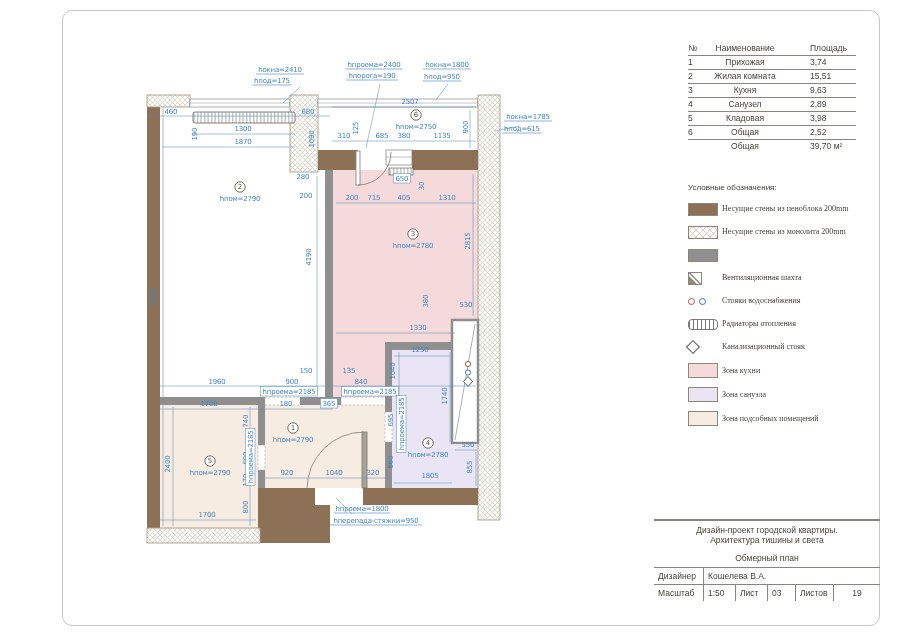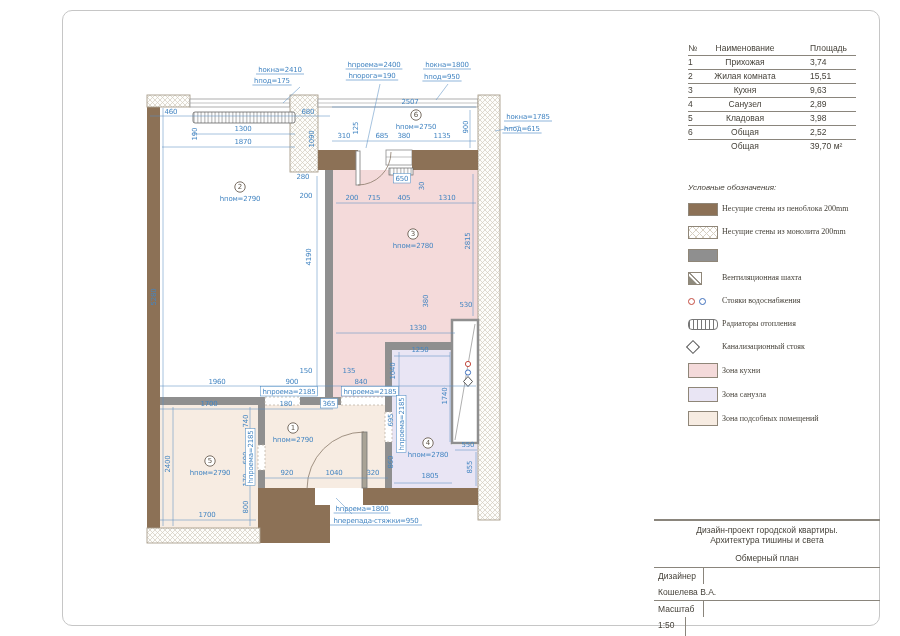--- a/index.html
+++ b/index.html
@@ -17,42 +17,42 @@
   .roomn{font:7px "DejaVu Sans",sans-serif;fill:#5d5346;text-anchor:middle;}
   
   #area-table{position:absolute;left:688px;top:42px;width:168px;font-size:8.5px;line-height:1.0;}
   .t-row{display:flex;border-bottom:0.8px solid #8a857c;padding:2px 0 2.5px 0;}
   .t-row.noline{border-bottom:none;}
   .c-num{width:16px;flex:none;}
   .c-name{flex:1;text-align:center;}
   .c-area{width:46px;flex:none;padding-left:24px;}
   
   #legend{position:absolute;left:688px;top:183px;width:192px;font-size:8px;}
-  #legend-title{margin-bottom:10px;font-style:italic;}
+  #legend-title{margin-bottom:10px;}
   .lg-row{display:flex;align-items:center;margin-bottom:9px;min-height:14px;font-family:Liberation Serif, serif;}
   .lg-ic{width:34px;flex:none;display:flex;align-items:center;}
   .lg-label{flex:1;line-height:1.2;}
   .sw{width:30px;height:13px;border:1px solid #8f8678;box-sizing:border-box;flex:none;}
   .sw-hatch{background:repeating-linear-gradient(45deg,#d7d0c2 0 1px,transparent 1px 5px),
             repeating-linear-gradient(-45deg,#d7d0c2 0 1px,transparent 1px 5px),#fff;}
   .sw-vent{width:14px;height:13px;position:relative;
            background:linear-gradient(to top right,transparent 46%,#9a948a 46% 54%,transparent 54%),#fff;}
   .sw-vent::after{content:'';position:absolute;left:0;bottom:0;
            border-left:8px solid #8f8a7c;border-top:8px solid transparent;}
   .sw-plain{border:none;background:none;display:flex;align-items:center;gap:4px;}
   .dot{width:7px;height:7px;border-radius:50%;border:1.5px solid #c34a3f;box-sizing:border-box;}
   .diam{width:8px;height:8px;border:1.2px solid #555;transform:rotate(45deg);display:block;}
   .sw-radiator{width:28px;height:9px;border:1px solid #777;border-radius:4px;
            background:repeating-linear-gradient(90deg,#777 0 1px,transparent 1px 4px);}
   
   #title-block{position:absolute;left:654px;top:519px;width:226px;font-size:8.5px;
            border-top:1px solid #8a857c;}
   .tb-cell{text-align:center;padding:4px 2px;}
   .tb-line{border-top:1px solid #8a857c;}
-  .tb-flex{display:flex;flex-direction:column;}
+  .tb-flex{display:flex;}
   .tb-flex>div{padding:3px 4px;box-sizing:border-box;}
   .brd-r{border-right:1px solid #8a857c;}
 </style>
 </head>
 <body>
 
 <div id="canvas">
   <div id="sheet-border"></div>
 
   <svg id="plan-svg" width="420" height="505" viewBox="140 55 420 505">

